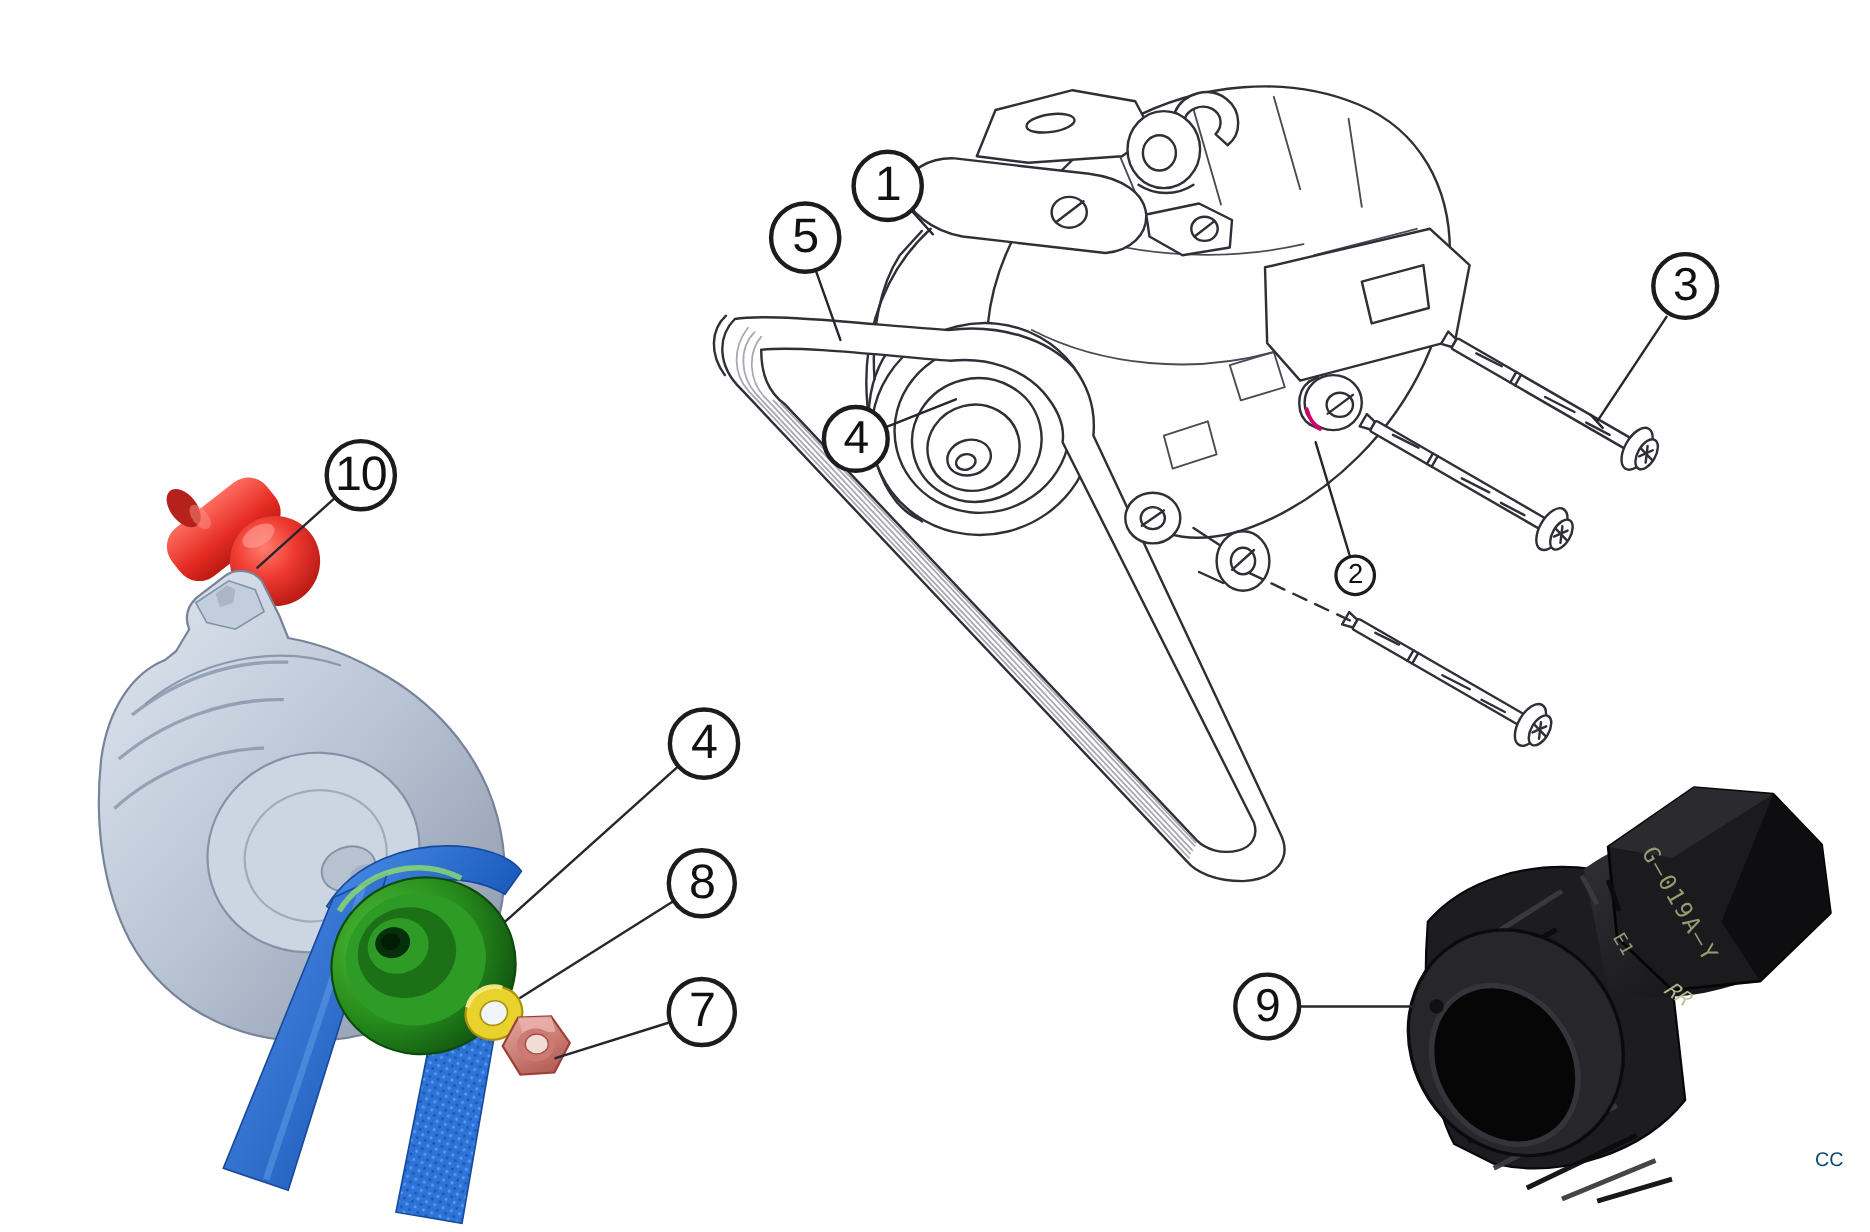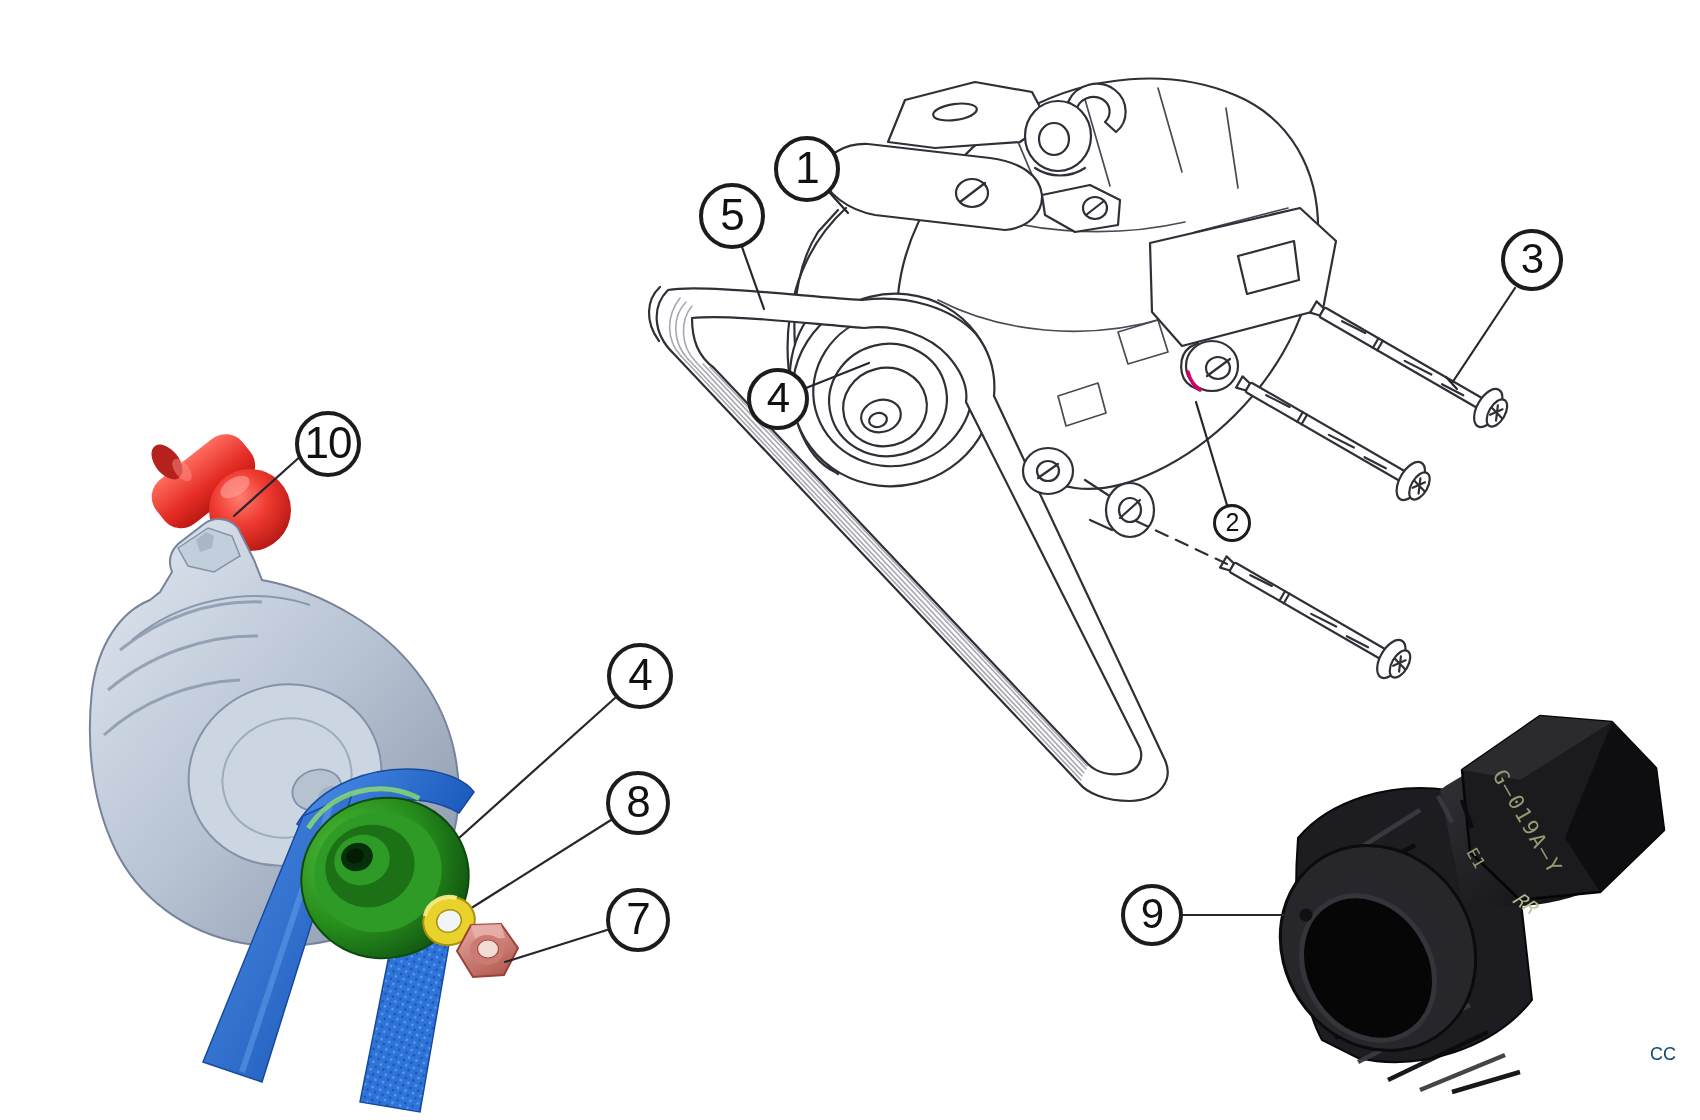--- a/index.html
+++ b/index.html
@@ -321,21 +321,21 @@
     </div>
   <div class="callout mid" style="left:747px;top:368px;">
       <span class="lbl">4</span>
     </div>
   <div class="callout mid" style="left:1501px;top:229px;">
       <span class="lbl">3</span>
     </div>
   <div class="callout small" style="left:1213px;top:504px;">
       <span class="lbl">2</span>
     </div>
-  <div class="callout big" style="left:295px;top:411px;">
+  <div class="callout big" style="left:295px;top:399px;">
       <span class="lbl">10</span>
     </div>
   <div class="callout big" style="left:607px;top:643px;">
       <span class="lbl">4</span>
     </div>
   <div class="callout big" style="left:606px;top:771px;width:64px;height:64px;">
       <span class="lbl">8</span>
     </div>
   <div class="callout big" style="left:606px;top:888px;width:64px;height:64px;">
       <span class="lbl">7</span>

